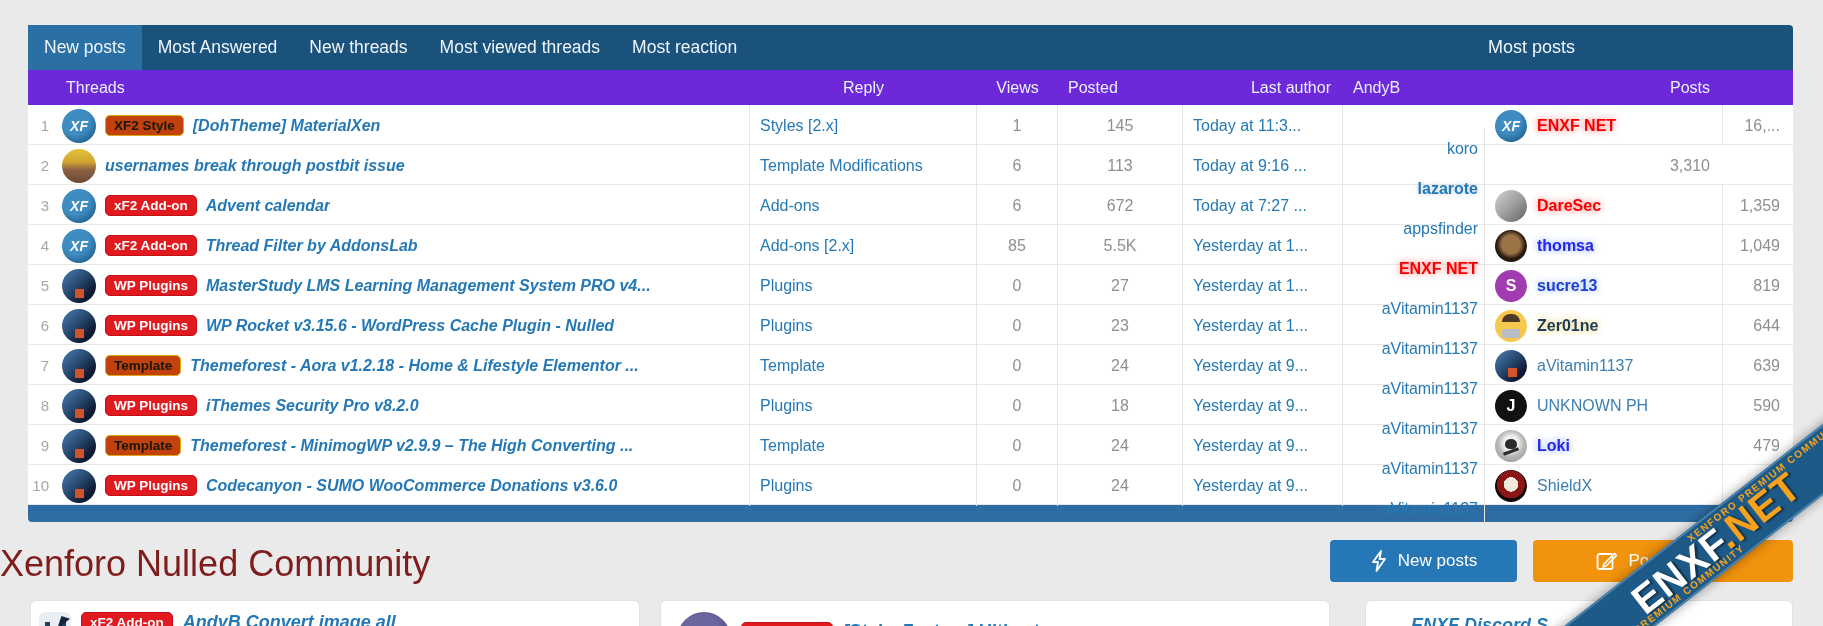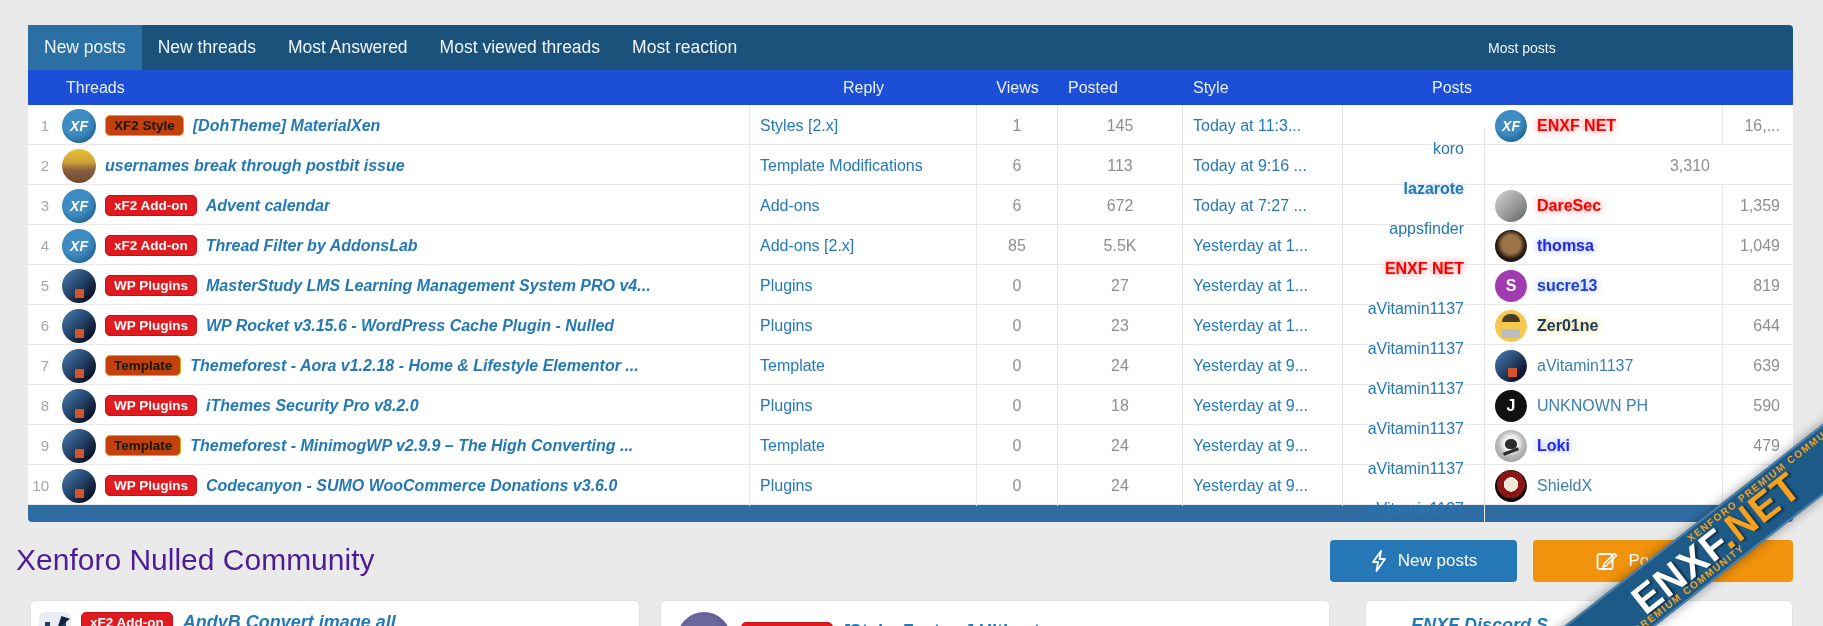--- a/index.html
+++ b/index.html
@@ -5,42 +5,42 @@
   * { margin:0; padding:0; box-sizing:border-box; }
   html,body { width:1823px; height:626px; overflow:hidden; }
   body { background:#eaeaea; font-family:"Liberation Sans", sans-serif; position:relative; }
 
   
   .panel { position:absolute; left:28px; top:25px; width:1765px; z-index:2; }
 
   .tabbar { height:45px; background:#1a527b; border-radius:4px 4px 0 0; display:flex; position:relative; color:#eef5fb; }
   .tab { padding:0 16px; display:flex; align-items:center; font-size:17.5px; cursor:pointer; white-space:nowrap; }
   .tab.active { background:#2a70a5; }
-  .most-posts-label { position:absolute; left:1460px; top:0; height:45px; display:flex; align-items:center; font-size:14px; }
+  .most-posts-label { position:absolute; left:1460px; top:0; height:45px; display:flex; align-items:center; font-size:18px; }
 
   .grid { display:grid; grid-template-columns:30px 692px 227px 81px 125px 160px 142px 238px 70px; }
-  .thead { background:#1d4ed8; color:#e9f2fa; height:35px; font-size:16px; }
+  .thead { background:#6d28d9; color:#e9f2fa; height:35px; font-size:16px; }
   .thead > div { display:flex; align-items:center; }
   .h-threads { padding-left:8px; }
   .h-forum, .h-posted, .h-user { padding-left:10px; }
   .h-reply, .h-views { justify-content:center; }
   .h-last { justify-content:flex-end; padding-right:12px; }
   .h-posts { justify-content:flex-end; padding-right:13px; }
 
   .row { background:#fff; height:40px; font-size:16px; border-bottom:1px solid #e8e8e8; }
   .row:last-child { border-bottom:none; }
   .row > div { display:flex; align-items:center; height:100%; }
   .bR { border-right:1px solid #e6e6e6; }
 
   .c-num  { justify-content:flex-end; padding-right:9px; color:#a6a6a6; font-size:15px; }
   .c-thread { gap:9px; padding-right:8px; overflow:hidden; white-space:nowrap; }
   .c-forum { padding-left:10px; }
   .c-reply, .c-views { justify-content:center; color:#8f8f8f; }
   .c-posted { padding-left:10px; }
-  .c-last { justify-content:flex-end; padding-right:20px;margin-top:23px; }
+  .c-last { justify-content:flex-end; padding-right:6px;margin-top:23px; }
   .c-user { padding-left:10px; gap:10px; overflow:hidden; white-space:nowrap; }
   .c-posts { justify-content:flex-end; padding-right:13px; color:#8f8f8f; }
 
   a.lnk { color:#2478b5; text-decoration:none; cursor:pointer; }
   .title { font-weight:700; overflow:hidden; text-overflow:ellipsis; white-space:nowrap;font-style:italic; }
 
   .badge { flex-shrink:0; font-size:13.5px; font-weight:700; padding:3px 8px; border-radius:5px; cursor:pointer; line-height:1; }
   .badge-yellow { background:#c2410c; color:#1b1708; border:1px solid #dca90a; }
   .badge-red { background:#e01a1f; color:#fff; border:1px solid #c01218; }
 
@@ -71,21 +71,21 @@
   .u-plain { color:#3d7fb2; }
   .u-red { color:#f70000; font-weight:700; text-shadow:0 0 7px rgba(255,90,90,.85); }
   .u-blueglow { color:#2424ec; font-weight:700; text-shadow:0 0 7px rgba(110,150,255,.85); }
   .u-darkglow { color:#1f3fd0; font-weight:700; text-shadow:0 0 7px rgba(120,160,255,.8); }
   .u-navyyellow { color:#1d3a5f; font-weight:700; text-shadow:0 0 7px rgba(238,207,68,.95); }
   .la-bold { font-weight:700; text-shadow:0 0 5px rgba(170,200,225,.8); }
 
   .panel-footer { height:17px; background:#2e6da3; border-radius:0 0 4px 4px; }
 
   
-  .page-title { position:absolute; left:16px; top:543px; font-size:30px; color:#4c1d95; font-weight:400; z-index:2; }
+  .page-title { position:absolute; left:0; top:543px; font-size:36px; color:#7f1d1d; font-weight:400; z-index:2; }
 
   .btn { position:absolute; top:540px; height:42px; border:none; border-radius:4px; color:#fff; font-size:17px;
          display:flex; align-items:center; justify-content:center; gap:10px; cursor:pointer; z-index:3;
          font-family:"Liberation Sans", sans-serif; }
   .btn-new-posts { left:1330px; width:187px; background:#2577b5; }
   .btn-post-thread { left:1533px; width:260px; background:#f2930d; }
 
   .card { position:absolute; top:600px; height:60px; background:#fff; border:1px solid #e2e2e2; border-radius:6px;
           display:flex; align-items:flex-start; gap:10px; padding-top:11px; z-index:2; overflow:hidden; }
   .card-1 { left:30px; width:610px; padding-left:8px; }
@@ -109,34 +109,35 @@
 
   svg { display:block; }
 </style>
 </head>
 <body>
 
 <div class="panel">
 
   <div class="tabbar">
     <div class="tab active">New posts</div>
+    <div class="tab">Most Answered</div>
     <div class="tab">New threads</div>
-    <div class="tab">Most Answered</div>
     <div class="tab">Most viewed threads</div>
     <div class="tab">Most reaction</div>
     <div class="most-posts-label">Most posts</div>
   </div>
 
   <div class="grid thead">
     <div></div>
     <div class="h-threads">Threads</div>
     <div class="h-reply">Reply</div>
     <div class="h-views">Views</div>
     <div class="h-posted">Posted</div>
-    <div class="h-user">Style</div>
+    <div class="h-last">Last author</div>
+    <div class="h-user">AndyB</div>
     <div class="h-posts">Posts</div>
   </div>
 
   <div class="grid row">
     <div class="c-num">1</div>
     <div class="c-thread bR">
       <span class="av av-xf">
           <span>XF</span>
         </span>
       <span class="badge badge-yellow">XF2 Style</span>

